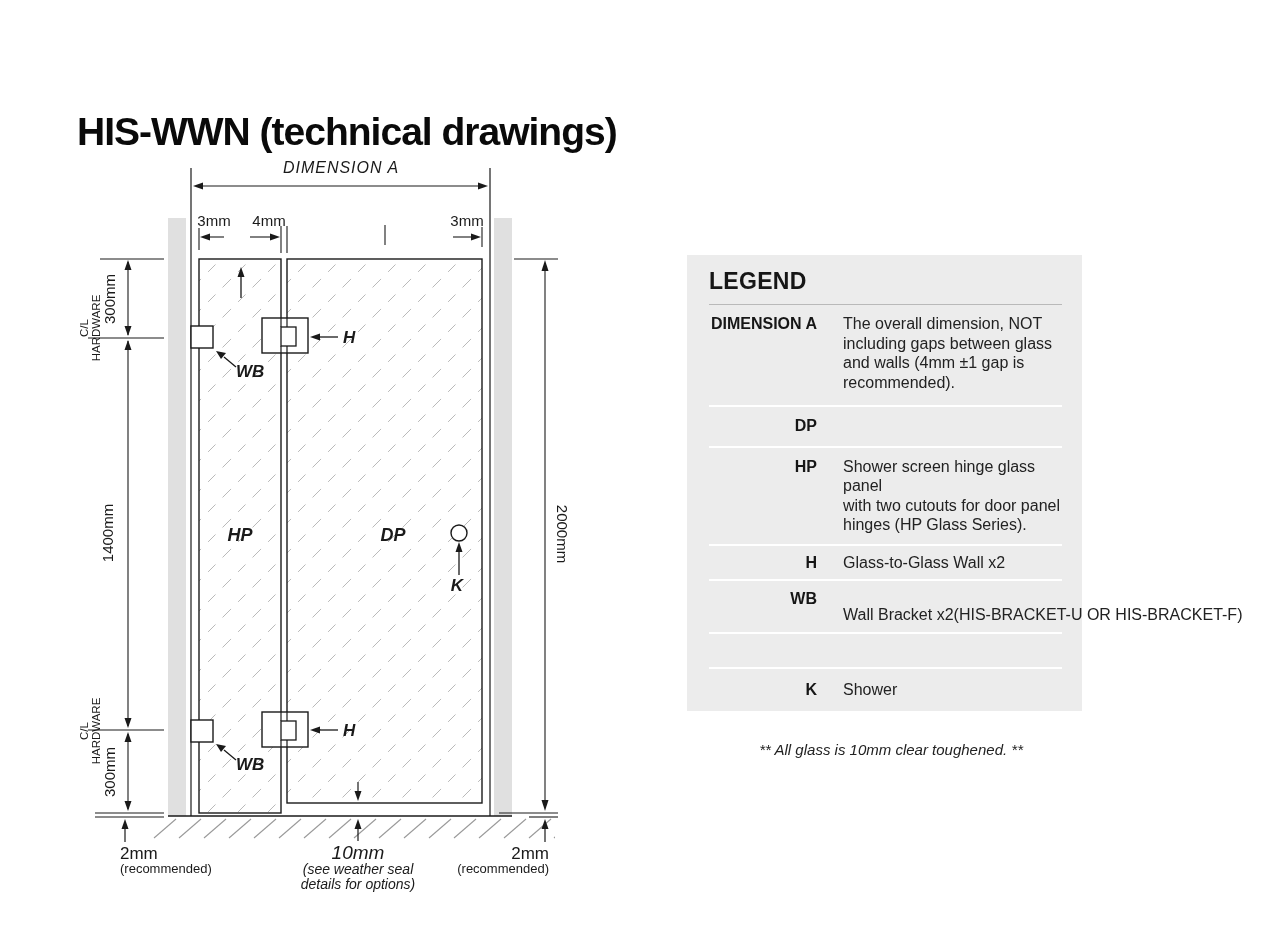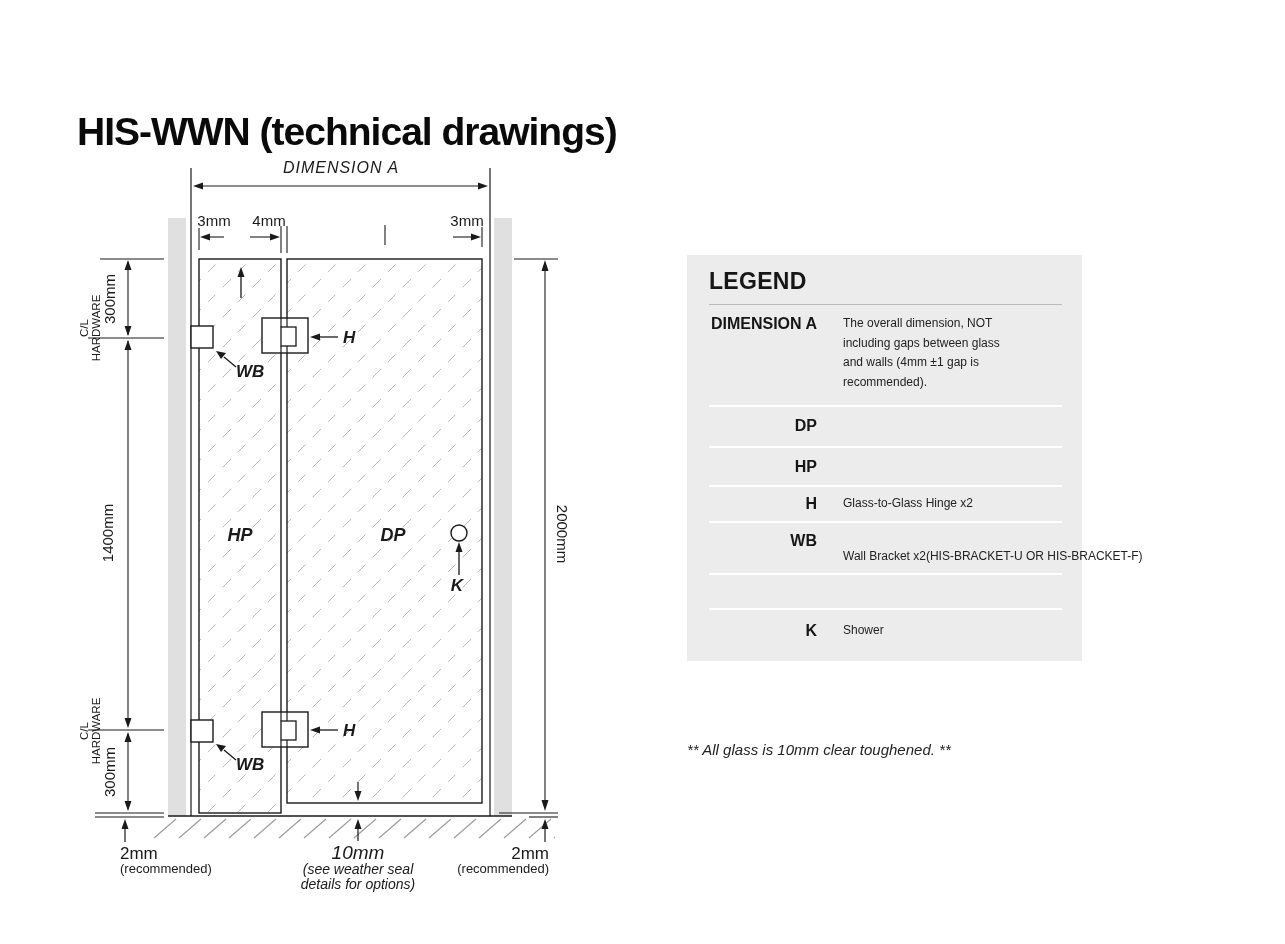--- a/index.html
+++ b/index.html
@@ -13,36 +13,36 @@
   .t13{font-size:13px;}
   .t17{font-size:17px;}
   .cl{font-size:11.5px;}
   .dimA{font-size:16px;font-style:italic;letter-spacing:1px;}
   .plabel{font-size:18px;font-style:italic;font-weight:700;}
   .hlabel{font-size:17px;font-style:italic;font-weight:700;}
   .it19{font-size:19px;font-style:italic;}
   .it14{font-size:14px;font-style:italic;}
   
   .legend{position:absolute;left:687px;top:255px;width:395px;background:#ececec;
-          box-sizing:border-box;padding:0 20px 8px 22px;}
+          box-sizing:border-box;padding:0 20px 0 22px;}
   .legend-header{font-size:23px;font-weight:700;letter-spacing:.3px;color:#161616;
                  padding:13px 0 9px;border-bottom:1px solid #b9b9b9;}
   .lrow{display:grid;grid-template-columns:108px 1fr;column-gap:26px;}
   .lrow + .lrow{border-top:2px solid #ffffff;}
   .term{font-size:16px;font-weight:700;text-align:right;line-height:19.5px;color:#161616;}
-  .desc{font-size:12px;line-height:19.5px;white-space:pre-line;color:#222;}
+  .desc{font-size:16px;line-height:19.5px;white-space:pre-line;color:#222;}
   .desc.nowrap{white-space:nowrap;margin-top:16px;}
   .r1{padding:9px 0 13px;}
   .r2{padding:9px 0 10px;}
   .r3{padding:9px 0 9px;}
   .r4{padding:7px 0 7px;}
   .r5{padding:8px 0 7px;}
   .r6{height:33px;}
   .r7{padding:11px 0 12px;}
-  .footnote{position:absolute;left:687px;top:741px;width:336px;text-align:left;
+  .footnote{position:absolute;left:687px;top:741px;width:336px;text-align:right;
             font-size:15px;font-style:italic;color:#222;}
 </style>
 </head>
 <body>
 
 <div class="page">
 
   <div class="title">HIS-WWN (technical drawings)</div>
 
   <svg width="1285" height="944" viewBox="0 0 1285 944">
@@ -210,24 +210,27 @@
       <div class="desc">The overall dimension, NOT
 including gaps between glass
 and walls (4mm ±1 gap is
 recommended).</div>
     </div>
     <div class="lrow r2">
       <div class="term">DP</div>
     </div>
     <div class="lrow r3">
       <div class="term">HP</div>
+      <div class="desc">Shower screen hinge glass panel
+with two cutouts for door panel
+hinges (HP Glass Series).</div>
     </div>
     <div class="lrow r4">
       <div class="term">H</div>
-      <div class="desc">Glass-to-Glass Hinge x2</div>
+      <div class="desc">Glass-to-Glass Wall x2</div>
     </div>
     <div class="lrow r5">
       <div class="term">WB</div>
       <div class="desc nowrap">Wall Bracket x2(HIS-BRACKET-U OR HIS-BRACKET-F)</div>
     </div>
     <div class="lrow r6">
       <div class="term"></div>
       <div class="desc"></div>
     </div>
     <div class="lrow r7">

